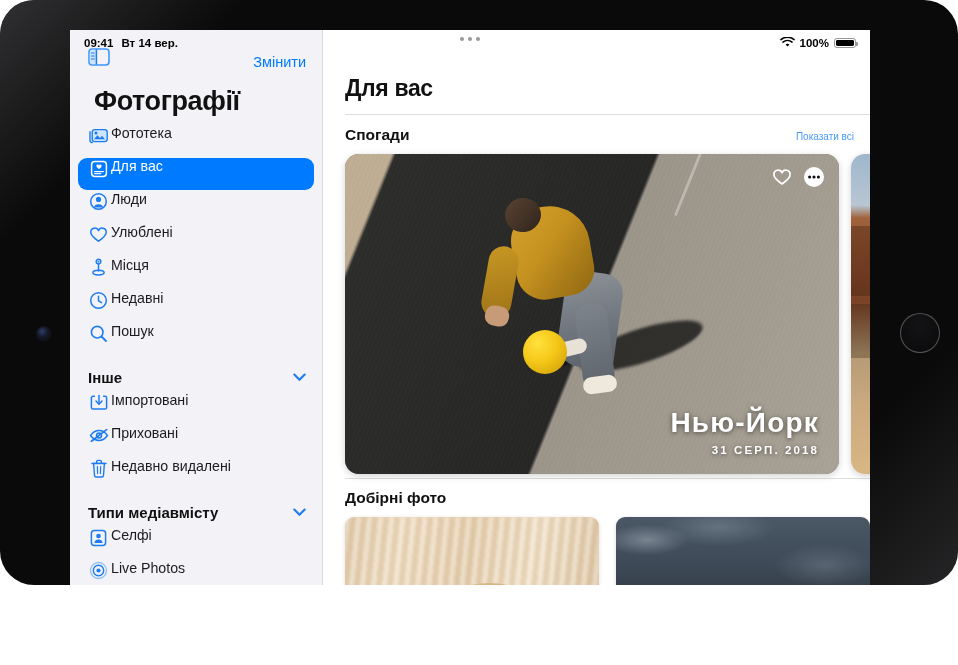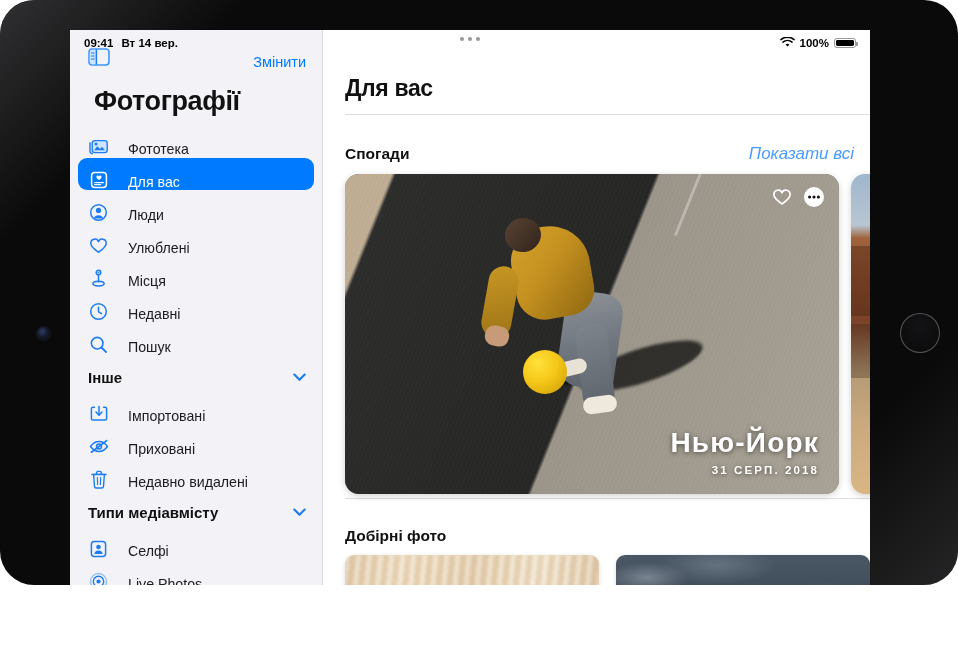--- a/index.html
+++ b/index.html
@@ -75,21 +75,21 @@
     display:flex; align-items:flex-end; justify-content:space-between;
     padding-bottom:6px;
   }
   #edit-btn { color:#007aff; font-size:14.5px; }
   #sidebar-title {
     font-size:27px; font-weight:bold; color:#111; letter-spacing:-.4px;
     padding:10px 0 8px 24px;
   }
   .s-list { padding:0 8px; }
   .s-item {
-    display:flex; align-items:flex-end; gap:19px;
+    display:flex; align-items:flex-start; gap:2px;
     height:32px; padding:0 10px; margin:0 0 1px 0;
     border-radius:9px; font-size:14.2px; color:#1c1c1e;
   }
   .s-item.selected { background:#007aff; color:#ffffff; }
   .s-item .ico { width:21px; height:21px; flex:0 0 21px; display:flex; align-items:center; justify-content:center; }
   .s-item .ico svg { display:block; }
   .s-head {
     display:flex; align-items:center; justify-content:space-between;
     padding:13px 16px 6px 18px;
     font-size:15px; font-weight:bold; color:#111;
@@ -99,24 +99,23 @@
   
   #main { position:absolute; left:253px; top:0; right:0; height:605px; background:#fff; overflow:hidden; }
   #main-title {
     font-size:23px; font-weight:bold; color:#111; letter-spacing:-.35px;
     padding:45px 0 12px 22px;
   }
   .rule { height:0.5px; background:rgba(0,0,0,.13); margin-left:22px; margin-right:0; }
   .sec-head {
     display:flex; align-items:baseline; justify-content:space-between;
     padding:11px 16px 10px 22px;
-    margin-top:18px;
   }
   .sec-head .t { font-size:15.5px; font-weight:bold; color:#111; }
-  .sec-head .a { font-size:17px; color:#4a9bff;font-style:italic; }
+  .sec-head .a { font-size:10px; color:#4a9bff; }
 
   
   #mem-row { position:relative; height:324px; padding-left:22px; }
   #mem-card {
     position:relative; width:494px; height:320px; border-radius:14px; overflow:hidden;
     box-shadow:0 2px 7px rgba(0,0,0,.18);
   }
   #mem-photo { position:absolute; inset:0; }
   #mem-peek {
     position:absolute; left:528px; top:0; width:80px; height:320px;

